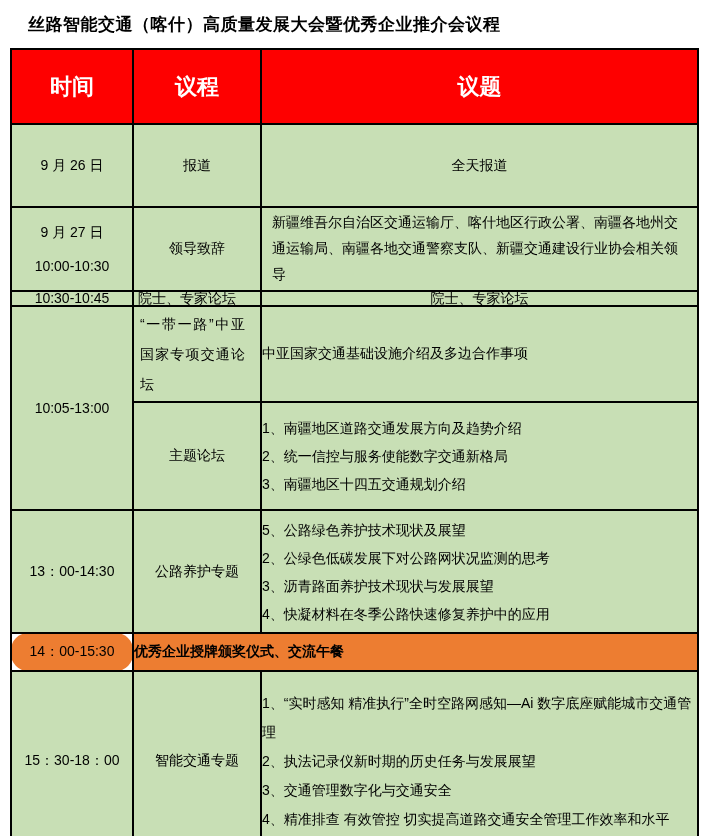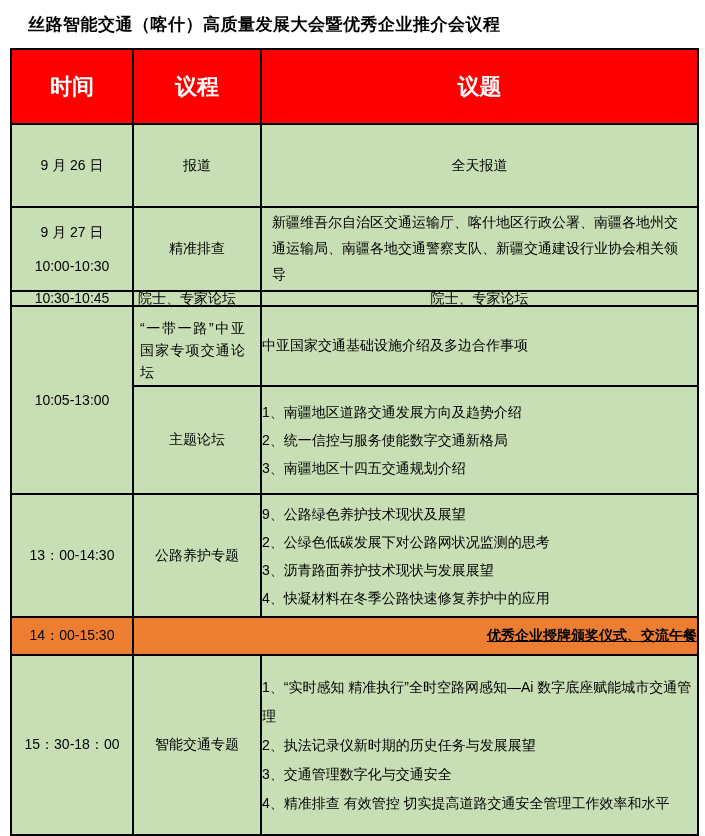--- a/index.html
+++ b/index.html
@@ -61,34 +61,32 @@
 
   .date-label { display: block; line-height: 22px; margin-bottom: 12px; }
   .time-label { display: block; line-height: 22px; }
 
   .topic-lines { line-height: 26px; text-align: left; padding: 2px 6px 2px 10px; font-family: Liberation Mono, monospace; }
 
   .forum-name {
     text-align: justify;
     text-align-last: left;
     padding: 2px 15px 2px 6px;
-    line-height: 22px;
-    margin-top: 8px;
+    line-height: 30px;
   }
 
   .items div { line-height: 28px; text-align: left; }
   tr.r7 .items div { line-height: 29px; }
 
   tr.r6 td.event-cell {
     background: #ed7d31;
     font-weight: bold;
-    text-align: right;
-    text-decoration: underline;
+    text-align: left;
   }
-  tr.r6 td.time-cell { background: #ed7d31; }
+  tr.r6 td.time-cell { background: #ed7d31; border-radius: 17px; }
 
   tr.r8 td { border-bottom: none; }
 </style>
 </head>
 <body>
 
 <div class="page">
   <div class="doc-title">丝路智能交通（喀什）高质量发展大会暨优秀企业推介会议程</div>
 
   <table class="agenda">
@@ -110,21 +108,21 @@
         <td class="cell-center">9 月 26 日</td>
         <td class="cell-center">报道</td>
         <td class="cell-center">全天报道</td>
       </tr>
 
       <tr class="r2">
         <td class="cell-center">
           <span class="date-label">9 月 27 日</span>
           <span class="time-label">10:00-10:30</span>
         </td>
-        <td class="cell-center">精准排查</td>
+        <td class="cell-center">领导致辞</td>
         <td>
           <div class="topic-lines">新疆维吾尔自治区交通运输厅、喀什地区行政公署、南疆各地州交通运输局、南疆各地交通警察支队、新疆交通建设行业协会相关领导</div>
         </td>
       </tr>
 
       <tr class="r3">
         <td class="cell-center">10:30-10:45</td>
         <td class="cell-left" style="padding-left:4px">院士、专家论坛</td>
         <td class="cell-center">院士、专家论坛</td>
       </tr>
@@ -146,21 +144,21 @@
             <div>3、南疆地区十四五交通规划介绍</div>
           </div>
         </td>
       </tr>
 
       <tr class="r5">
         <td class="cell-center">13：00-14:30</td>
         <td class="cell-center">公路养护专题</td>
         <td class="cell-left">
           <div class="items">
-            <div>9、公路绿色养护技术现状及展望</div>
+            <div>5、公路绿色养护技术现状及展望</div>
             <div>2、公绿色低碳发展下对公路网状况监测的思考</div>
             <div>3、沥青路面养护技术现状与发展展望</div>
             <div>4、快凝材料在冬季公路快速修复养护中的应用</div>
           </div>
         </td>
       </tr>
 
       <tr class="r6">
         <td class="time-cell cell-center">14：00-15:30</td>
         <td class="event-cell" colspan="2">优秀企业授牌颁奖仪式、交流午餐</td>

